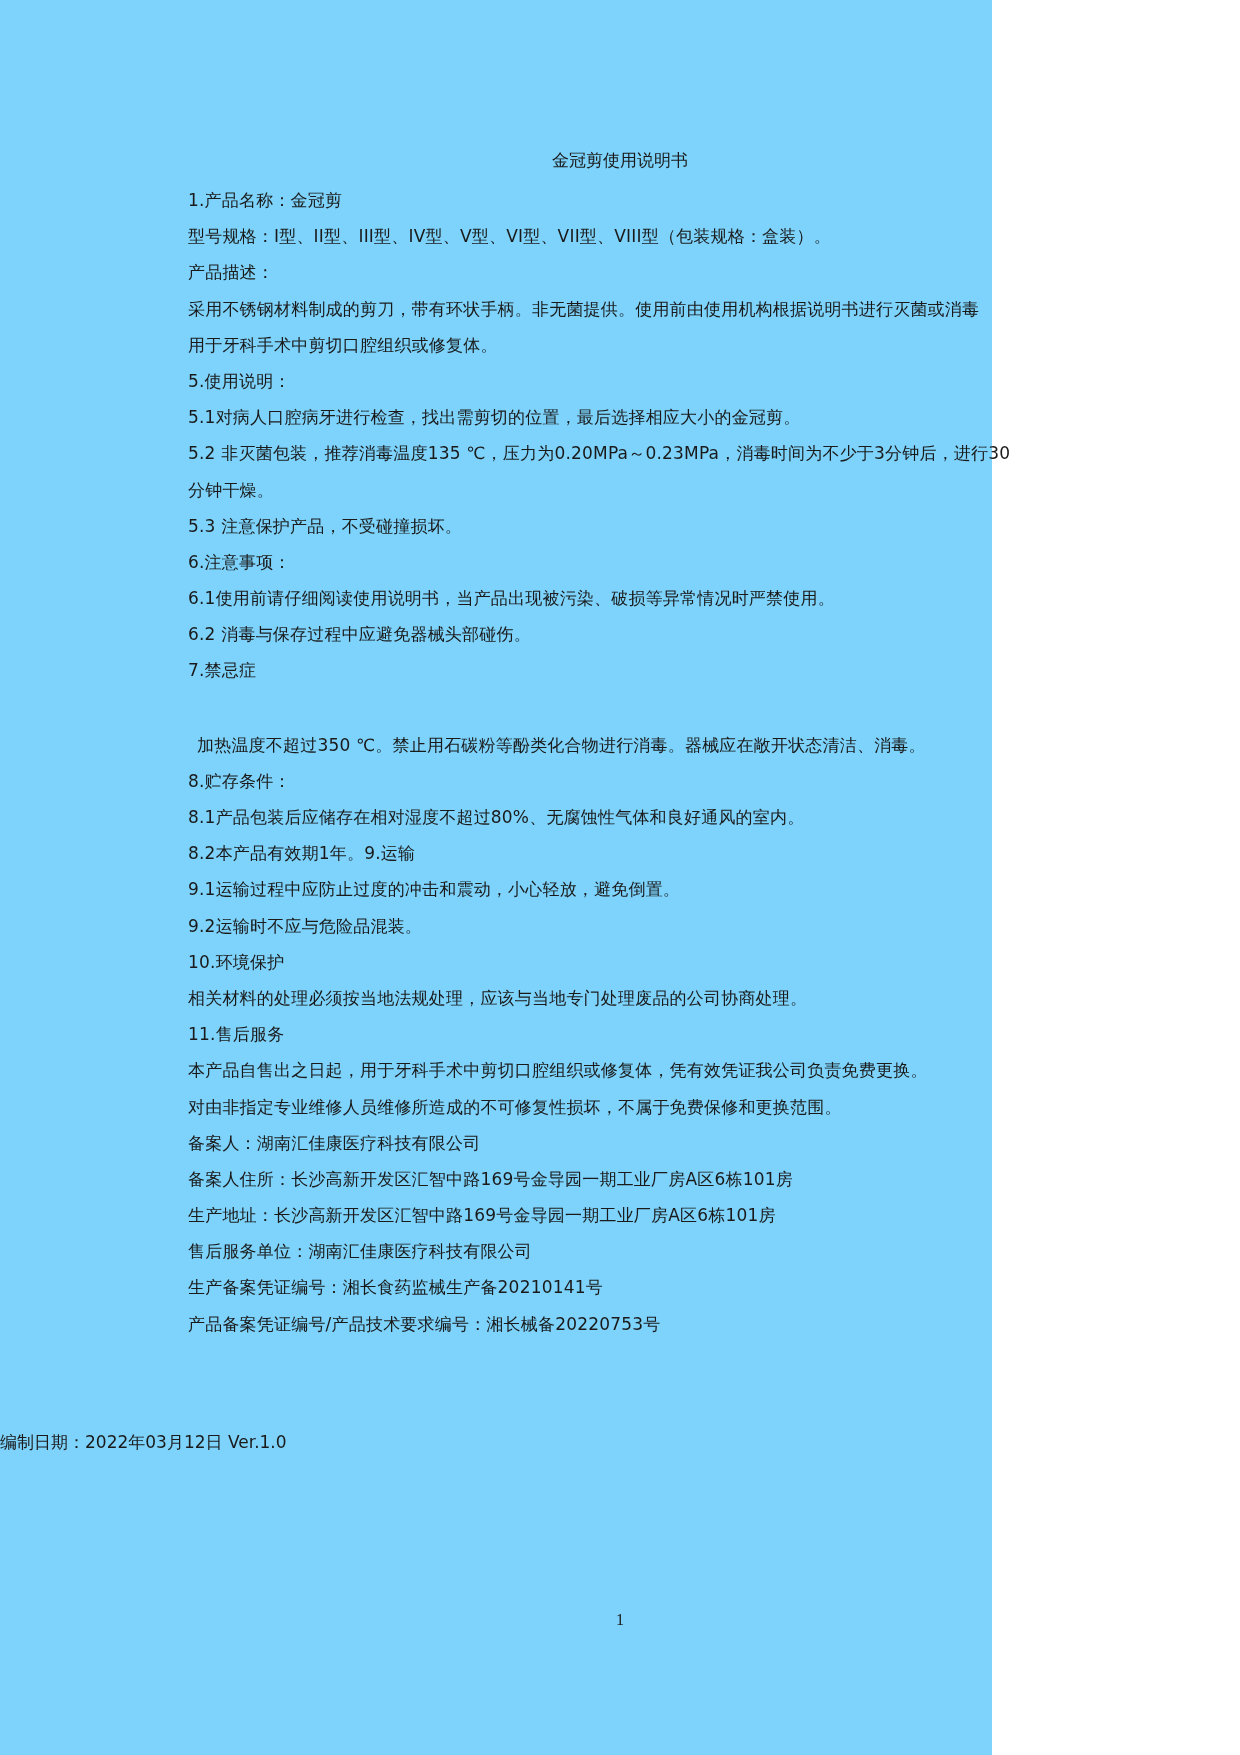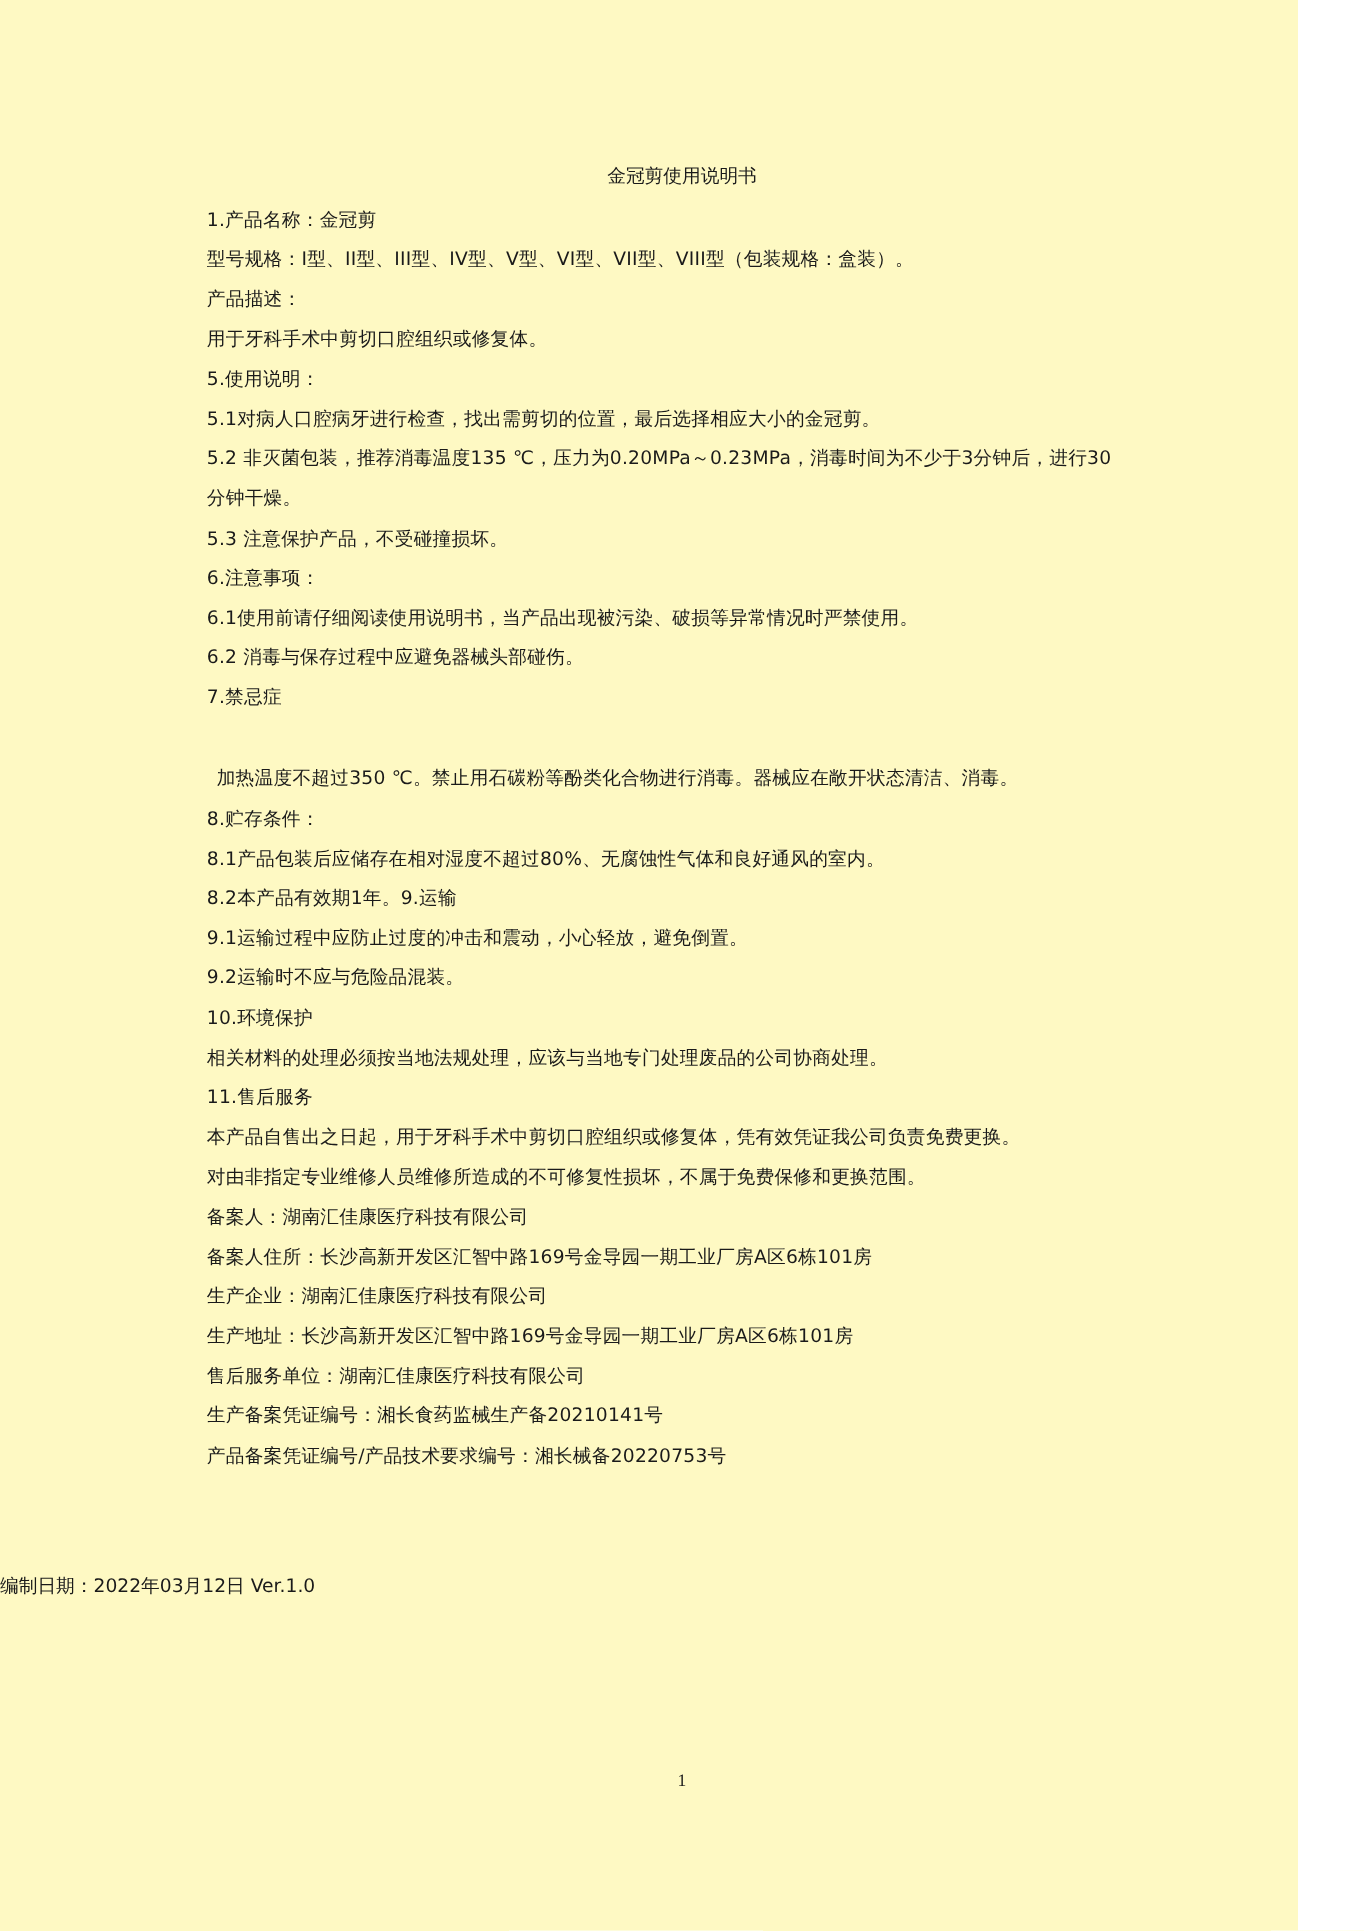--- a/index.html
+++ b/index.html
@@ -11,23 +11,23 @@
       width: 1240px;
       height: 1755px;
       position: relative;
       overflow: hidden;
       font-family: "DejaVu Sans", sans-serif;
       color: #1a1a1a;
     }
     .page {
       position: absolute;
       left: 0; top: 0;
-      width: 1180px;
+      width: 992px;
       height: 1755px;
-      background: #fef9c3;
+      background: #7dd3fc;
     }
     .doc-title {
       position: absolute;
       left: 0;
       width: 1240px;
       top: 148px;
       text-align: center;
       font-size: 17px;
       line-height: 24px;
       white-space: nowrap;
@@ -73,20 +73,21 @@
 </head>
 <body>
 
 <div class="page">
   <div class="doc-title">金冠剪使用说明书</div>
 
   <div class="body-lines">
     <div class="line">1.产品名称：金冠剪</div>
     <div class="line">型号规格：I型、II型、III型、IV型、V型、VI型、VII型、VIII型（包装规格：盒装）。</div>
     <div class="line">产品描述：</div>
+    <div class="line">采用不锈钢材料制成的剪刀，带有环状手柄。非无菌提供。使用前由使用机构根据说明书进行灭菌或消毒</div>
     <div class="line">用于牙科手术中剪切口腔组织或修复体。</div>
     <div class="line">5.使用说明：</div>
     <div class="line">5.1对病人口腔病牙进行检查，找出需剪切的位置，最后选择相应大小的金冠剪。</div>
     <div class="line">5.2 非灭菌包装，推荐消毒温度135 ℃，压力为0.20MPa～0.23MPa，消毒时间为不少于3分钟后，进行30</div>
     <div class="line">分钟干燥。</div>
     <div class="line">5.3 注意保护产品，不受碰撞损坏。</div>
     <div class="line">6.注意事项：</div>
     <div class="line">6.1使用前请仔细阅读使用说明书，当产品出现被污染、破损等异常情况时严禁使用。</div>
     <div class="line">6.2 消毒与保存过程中应避免器械头部碰伤。</div>
     <div class="line">7.禁忌症</div>
@@ -96,21 +97,20 @@
     <div class="line">8.2本产品有效期1年。9.运输</div>
     <div class="line">9.1运输过程中应防止过度的冲击和震动，小心轻放，避免倒置。</div>
     <div class="line">9.2运输时不应与危险品混装。</div>
     <div class="line">10.环境保护</div>
     <div class="line">相关材料的处理必须按当地法规处理，应该与当地专门处理废品的公司协商处理。</div>
     <div class="line">11.售后服务</div>
     <div class="line">本产品自售出之日起，用于牙科手术中剪切口腔组织或修复体，凭有效凭证我公司负责免费更换。</div>
     <div class="line">对由非指定专业维修人员维修所造成的不可修复性损坏，不属于免费保修和更换范围。</div>
     <div class="line">备案人：湖南汇佳康医疗科技有限公司</div>
     <div class="line">备案人住所：长沙高新开发区汇智中路169号金导园一期工业厂房A区6栋101房</div>
-    <div class="line">生产企业：湖南汇佳康医疗科技有限公司</div>
     <div class="line">生产地址：长沙高新开发区汇智中路169号金导园一期工业厂房A区6栋101房</div>
     <div class="line">售后服务单位：湖南汇佳康医疗科技有限公司</div>
     <div class="line">生产备案凭证编号：湘长食药监械生产备20210141号</div>
     <div class="line">产品备案凭证编号/产品技术要求编号：湘长械备20220753号</div>
   </div>
 
   <div class="footer-date">编制日期：2022年03月12日 Ver.1.0</div>
   <div class="page-number">1</div>
 </div>
 

